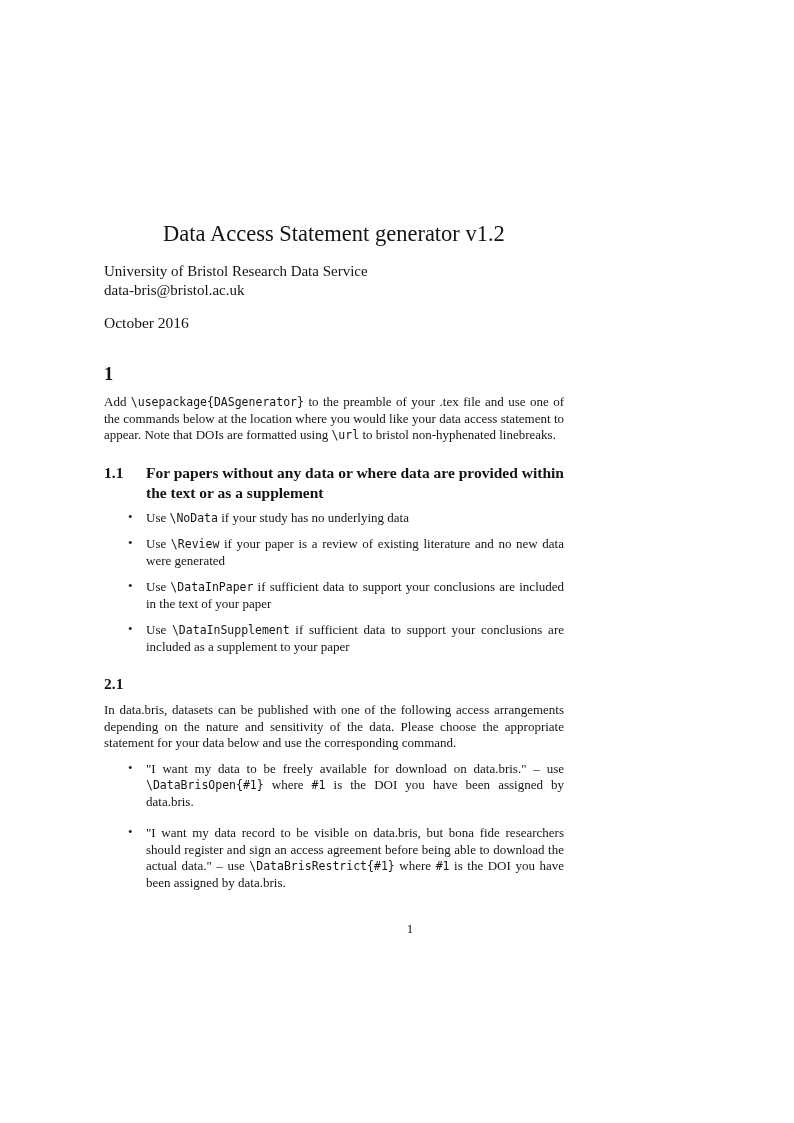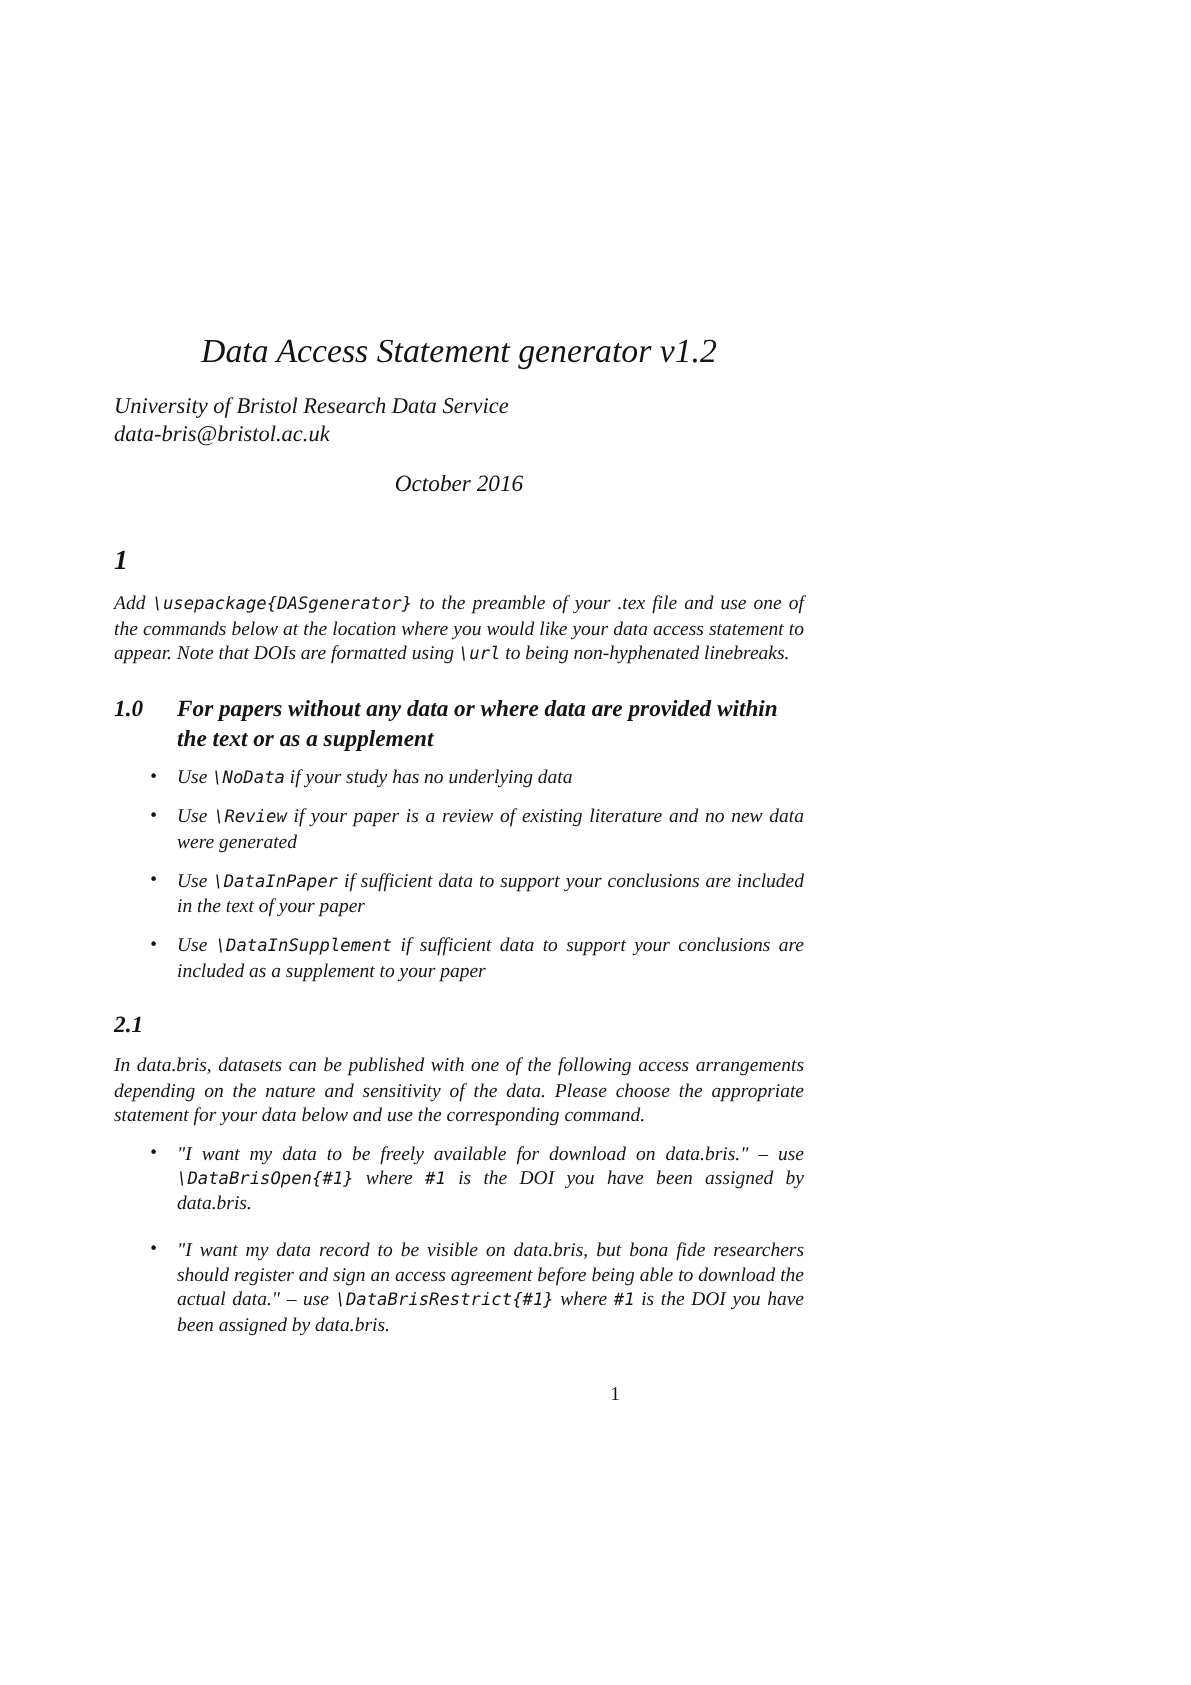--- a/index.html
+++ b/index.html
@@ -6,40 +6,39 @@
   .page {
     position: relative;
     width: 794px;
     height: 1123px;
     background: #ffffff;
     overflow: hidden;
     font-family: "Liberation Serif", "DejaVu Serif", serif;
     color: #141414;
   }
   .content {
-    margin-left: 76px;
+    margin-left: 104px;
     width: 460px;
     padding-top: 220px;
-    font-style: italic;
   }
   .doc-title {
     text-align: center;
     font-size: 22.5px;
     line-height: 27px;
     font-weight: normal;
     margin: 0;
   }
   .author-block {
     text-align: left;
     font-size: 15px;
     line-height: 19px;
     margin-top: 15px;
   }
   .date-line {
-    text-align: center;
+    text-align: left;
     font-size: 15.5px;
     line-height: 19px;
     margin-top: 13px;
   }
   .sec-heading {
     display: flex;
     font-weight: bold;
     font-size: 18.5px;
     line-height: 23px;
     margin-top: 31px;
@@ -102,24 +101,24 @@
     <div class="author-block">
       <div>University of Bristol Research Data Service</div>
       <div>data-bris@bristol.ac.uk</div>
     </div>
 
     <div class="date-line">October 2016</div>
 
     <div class="sec-heading">
       <span class="sec-num">1</span>
     </div>
-    <p class="body"><span>Add </span><span class="mono">\usepackage{DASgenerator}</span><span> to the preamble of your .tex file and use one of the commands below at the location where you would like your data access statement to appear. Note that DOIs are formatted using </span><span class="mono">\url</span><span> to being non-hyphenated linebreaks.</span></p>
+    <p class="body"><span>Add </span><span class="mono">\usepackage{DASgenerator}</span><span> to the preamble of your .tex file and use one of the commands below at the location where you would like your data access statement to appear. Note that DOIs are formatted using </span><span class="mono">\url</span><span> to bristol non-hyphenated linebreaks.</span></p>
 
     <div class="subsec-heading">
-      <span class="sec-num">1.0</span>
+      <span class="sec-num">1.1</span>
       <span>For papers without any data or where data are provided within the text or as a supplement</span>
     </div>
     <ul class="bullets">
       <li>
         <span class="bullet-marker">•</span>
         <span><span>Use </span><span class="mono">\NoData</span><span> if your study has no underlying data</span></span>
       </li>
       <li>
         <span class="bullet-marker">•</span>
         <span><span>Use </span><span class="mono">\Review</span><span> if your paper is a review of existing literature and no new data were generated</span></span>

